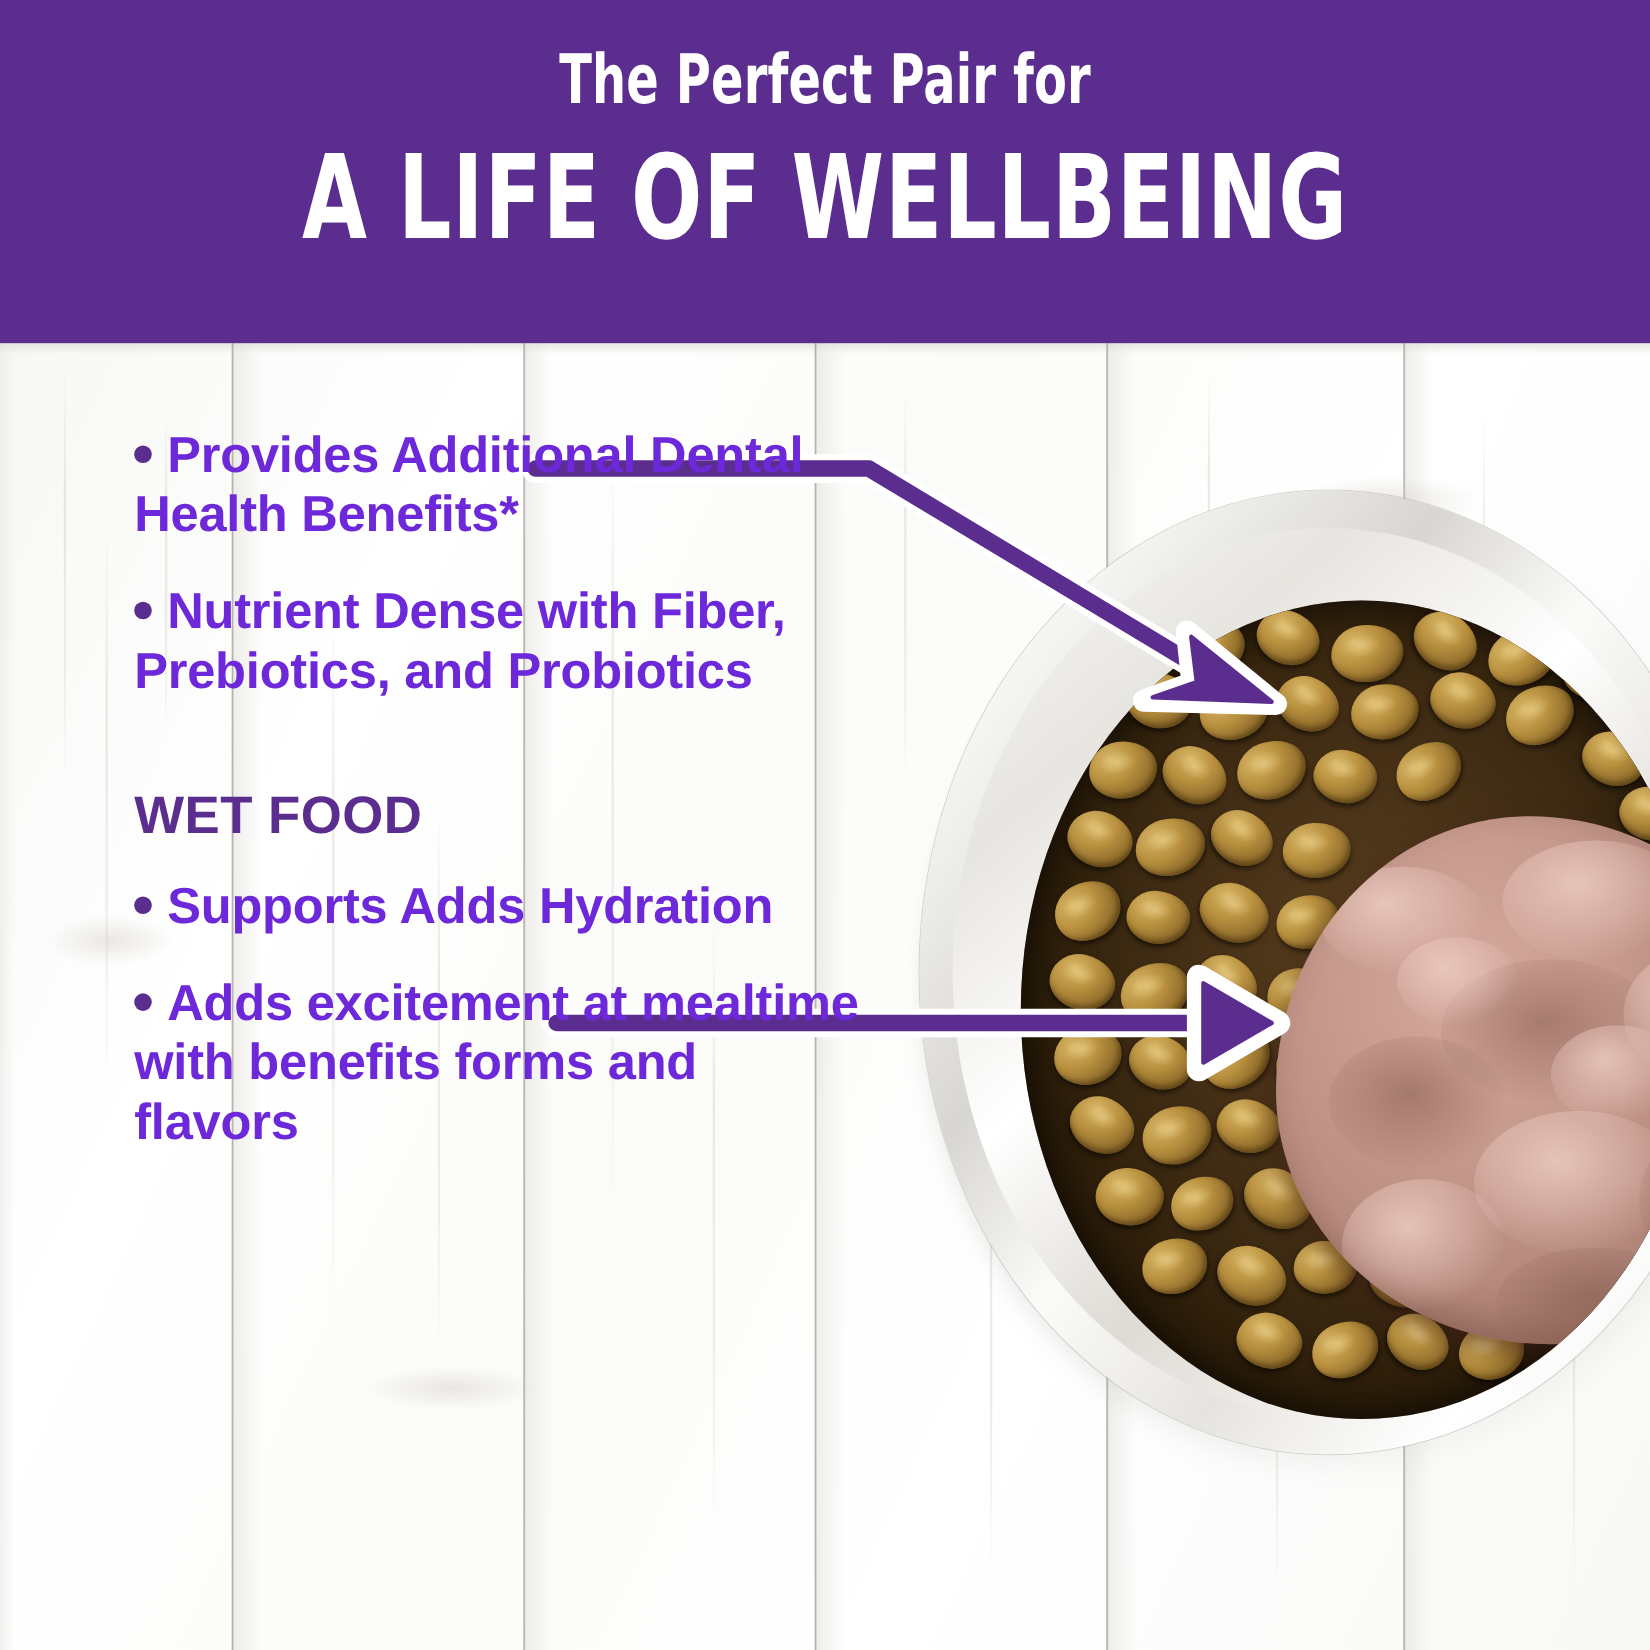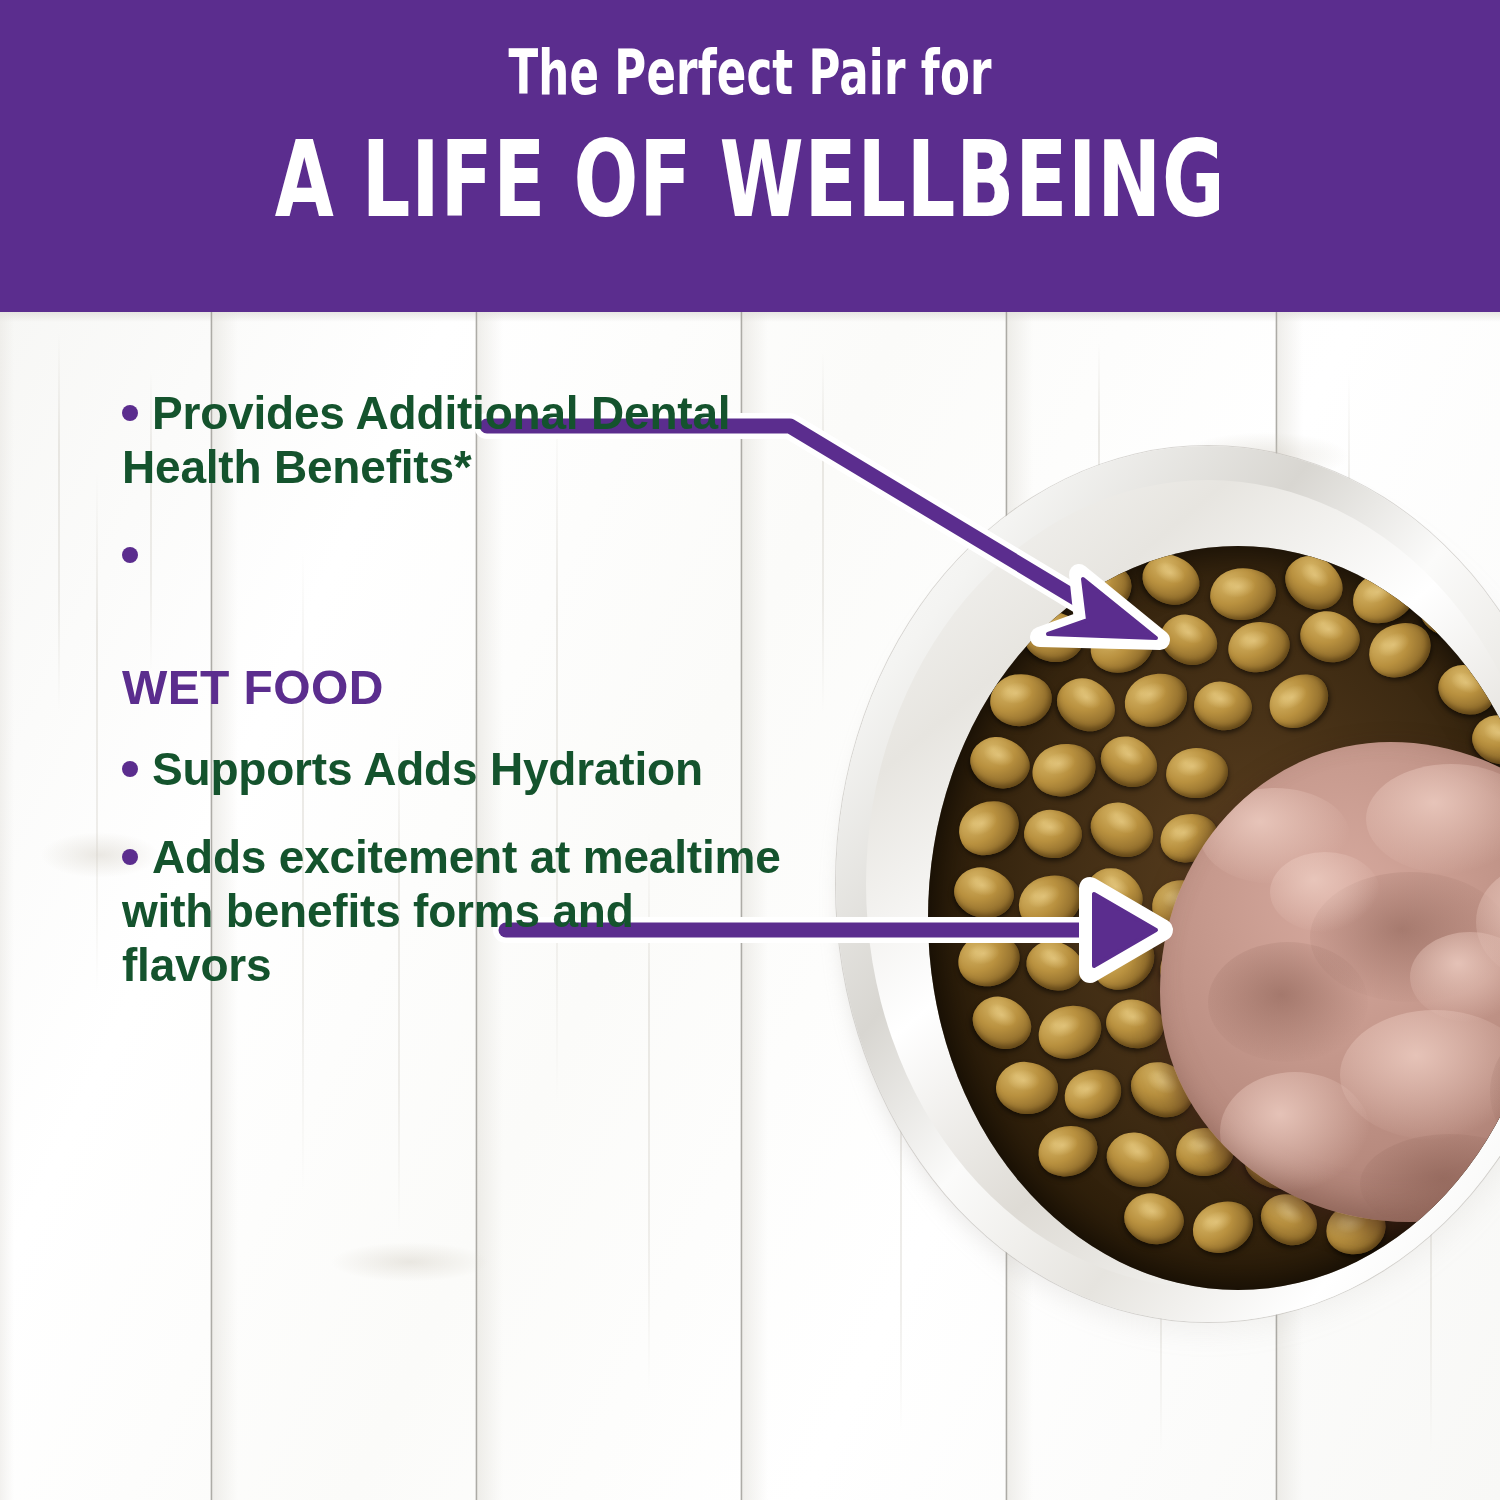--- a/index.html
+++ b/index.html
@@ -122,21 +122,21 @@
     letter-spacing: 0.4px;
     color: #5b2d8e;
     margin: 0 0 28px 0;
   }
   .section-title.wet { margin-top: 16px; }
   .bullet {
     font-family: "Liberation Sans", sans-serif;
     font-weight: 600;
     font-size: 46px;
     line-height: 54px;
-    color: #14532d;
+    color: #6d28d9;
     margin: 0 0 34px 0;
     letter-spacing: -0.2px;
   }
   .bullet .dot {
     display: inline-block;
     width: 16px; height: 16px;
     border-radius: 50%;
     background: #5b2d8e;
     vertical-align: middle;
     margin: 0 14px 8px 0;
@@ -410,21 +410,21 @@
   </svg>
 
   <div class="copy">
 
 
     <p class="bullet">
       <span class="dot"></span><span>Provides Additional Dental Health Benefits*</span>
     </p>
 
     <p class="bullet">
-      <span class="dot"></span>
+      <span class="dot"></span><span>Nutrient Dense with Fiber, Prebiotics, and Probiotics</span>
     </p>
 
     <div class="block-gap"></div>
 
     <h2 class="section-title wet">WET FOOD</h2>
 
     <p class="bullet">
       <span class="dot"></span><span>Supports Adds Hydration</span>
     </p>
 

